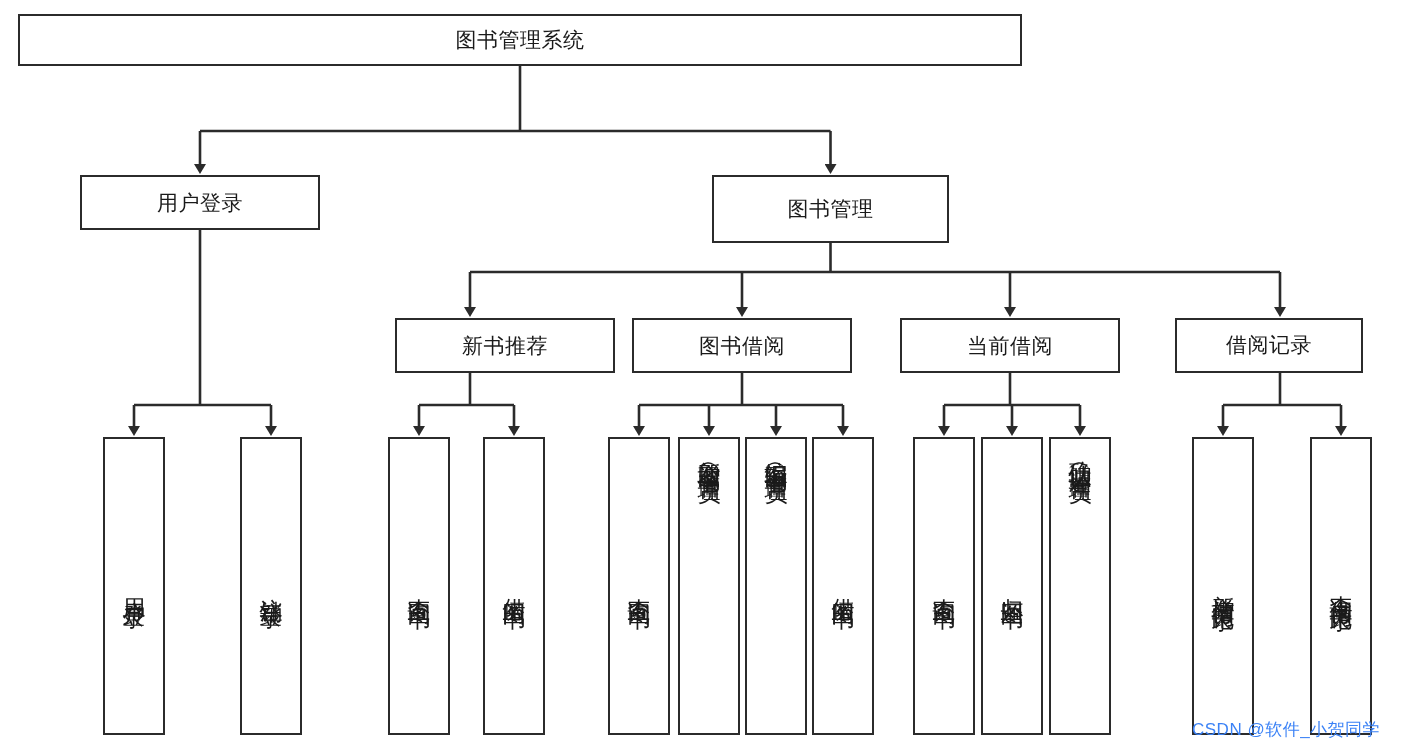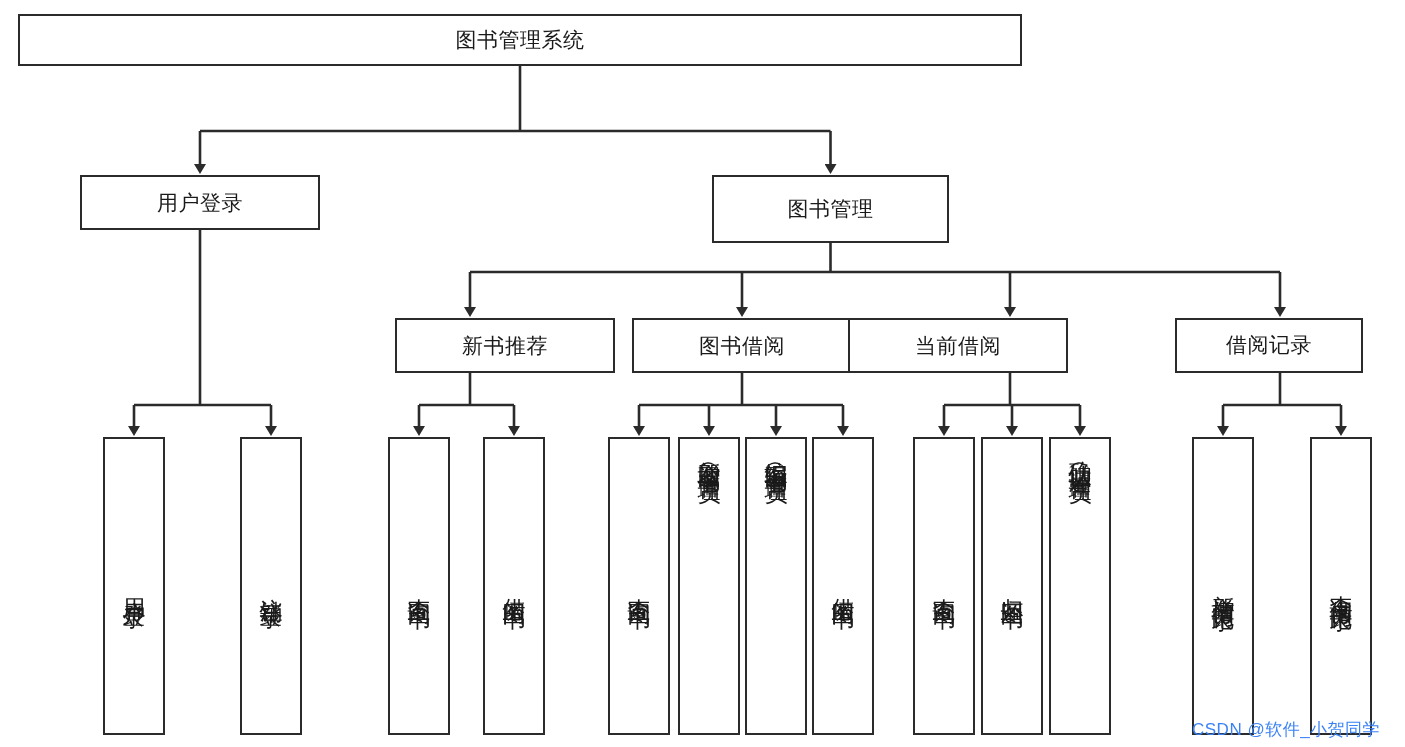--- a/index.html
+++ b/index.html
@@ -131,21 +131,21 @@
       </div>
       <div class="node horiz" style="left: 712px; top: 175px; width: 237px; height: 68px;">
         <span class="label">图书管理</span>
       </div>
       <div class="node horiz" style="left: 360px; top: 318px; width: 220px; height: 55px; margin-left: 35px;">
         <span class="label">新书推荐</span>
       </div>
       <div class="node horiz" style="left: 632px; top: 318px; width: 220px; height: 55px;">
         <span class="label">图书借阅</span>
       </div>
-      <div class="node horiz" style="left: 848px; top: 318px; width: 220px; height: 55px;">
+      <div class="node horiz" style="left: 900px; top: 318px; width: 220px; height: 55px;">
         <span class="label">当前借阅</span>
       </div>
       <div class="node horiz" style="left: 1175px; top: 318px; width: 188px; height: 55px; font-family: Liberation Serif, serif;">
         <span class="label">借阅记录</span>
       </div>
       <div class="node vert centered" style="left: 103px; top: 437px; width: 62px; height: 298px;">
         <span class="label">用户登录</span>
       </div>
       <div class="node vert centered" style="left: 240px; top: 437px; width: 62px; height: 298px;">
         <span class="label">注销登录</span>

